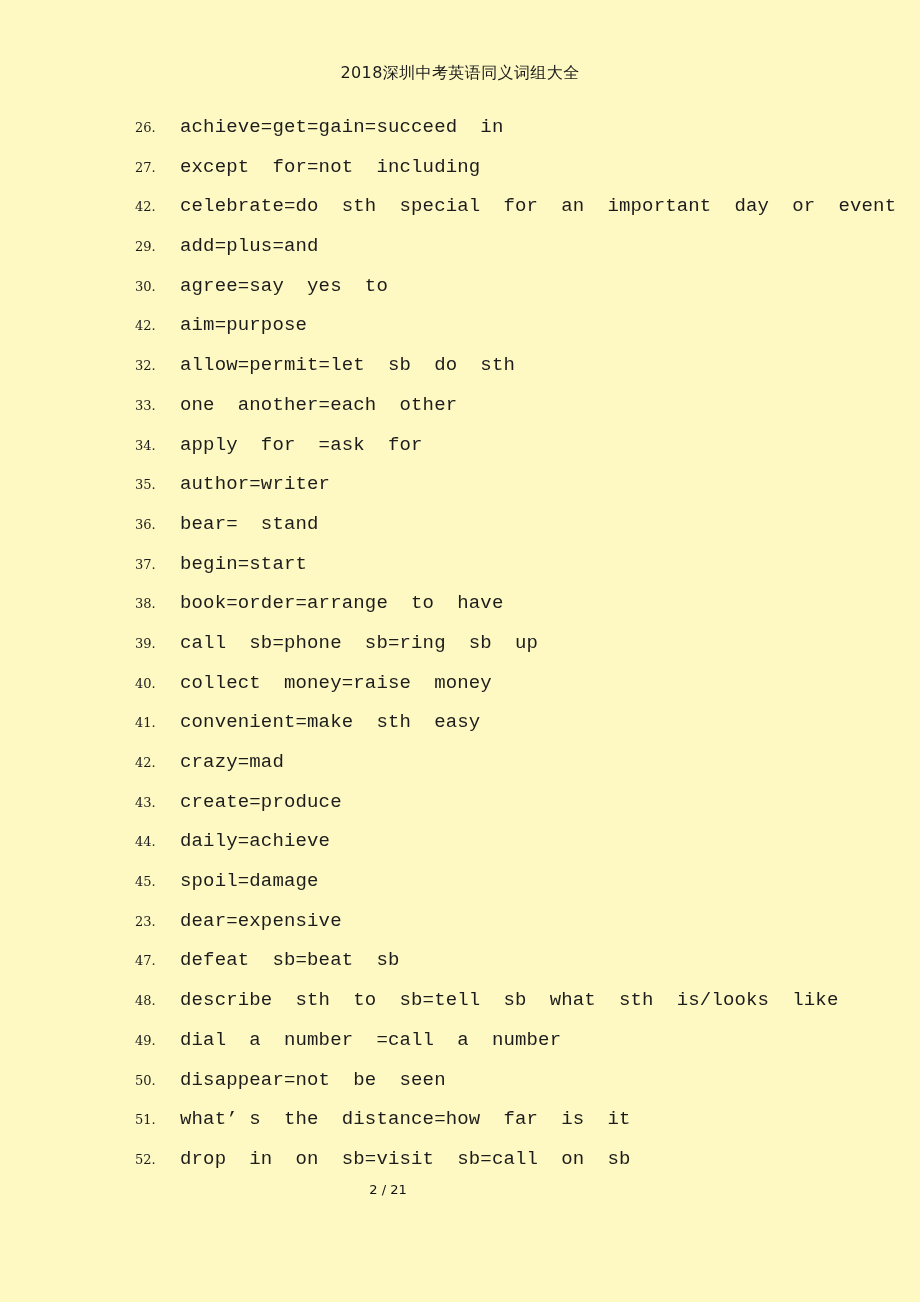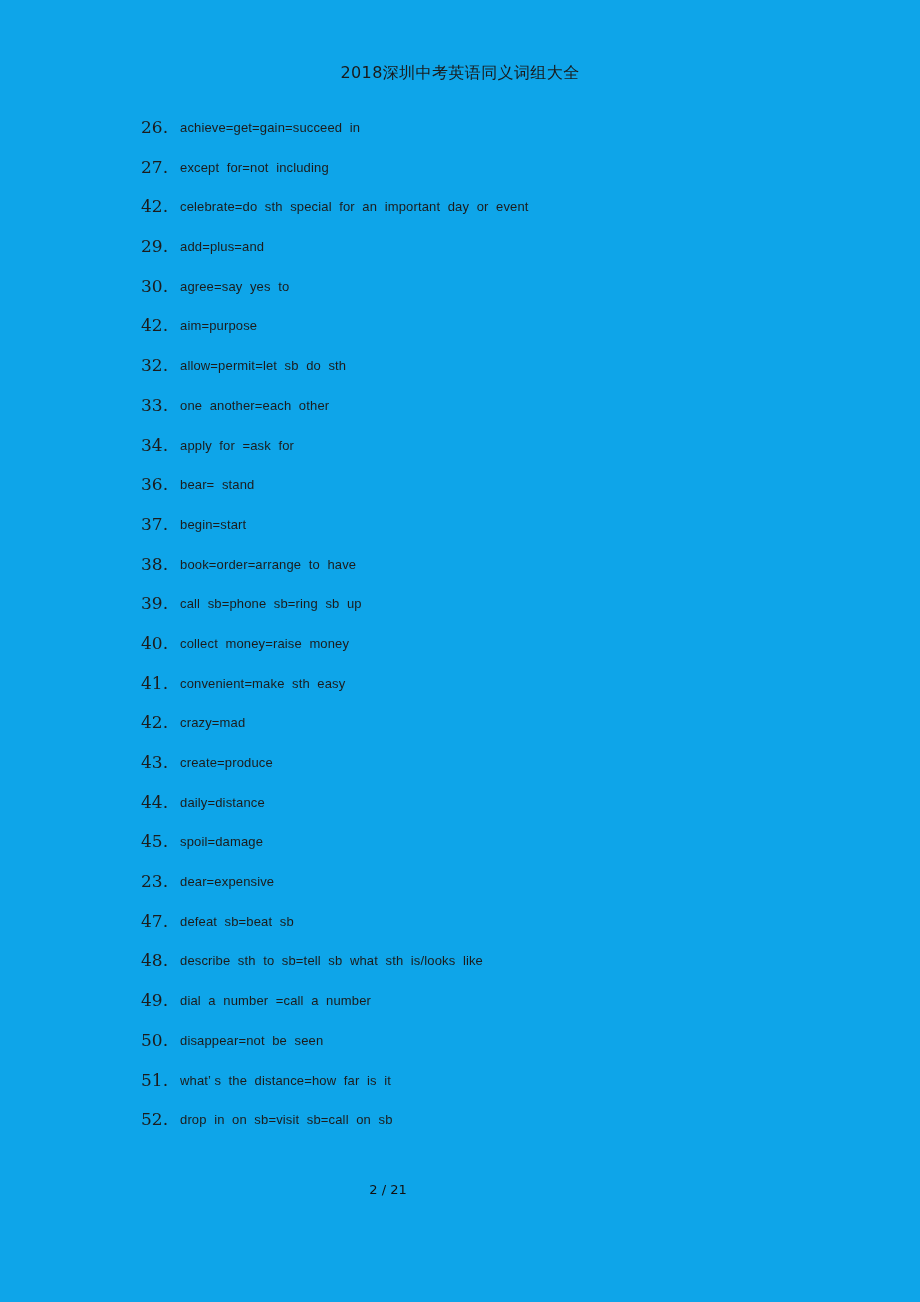--- a/index.html
+++ b/index.html
@@ -15,21 +15,21 @@
     color: #000000;
     overflow: hidden;
   }
 
   .page {
     position: absolute;
     left: 0;
     top: 0;
     width: 920px;
     height: 1302px;
-    background: #0ea5e9;
+    background: #fef9c3;
   }
 
   
   .doc-title {
     position: absolute;
     left: 0;
     top: 62px;
     width: 920px;
     text-align: center;
     font-family: "DejaVu Sans", "Liberation Sans", sans-serif;
@@ -53,35 +53,35 @@
     height: 39.7px;
     line-height: 39.7px;
     white-space: nowrap;
     font-family: "DejaVu Serif", "Liberation Serif", serif;
     font-size: 14.5px;
     color: #1c1c1c;
   }
 
   .entry-num {
     position: absolute;
-    left: 141px;
+    left: 135px;
     top: 0;
     width: 34px;
     text-align: left;
     font-family: "DejaVu Serif", "Liberation Serif", serif;
-    font-size: 17px;
+    font-size: 13px;
     color: #1c1c1c;
   }
 
   .entry-text {
     position: absolute;
     left: 180px;
     top: 0;
-    font-family: Liberation Sans, sans-serif;
-    font-size: 13px;
+    font-family: Liberation Mono, monospace;
+    font-size: 19px;
     letter-spacing: 0.15px;
     color: #1c1c1c;
     white-space: pre;
   }
 
   
   .page-footer {
     position: absolute;
     left: 0;
     top: 1182px;
@@ -131,20 +131,24 @@
       </div>
       <div class="entry">
         <span class="entry-num">33.</span>
         <span class="entry-text">one  another=each  other</span>
       </div>
       <div class="entry">
         <span class="entry-num">34.</span>
         <span class="entry-text">apply  for  =ask  for</span>
       </div>
       <div class="entry">
+        <span class="entry-num">35.</span>
+        <span class="entry-text">author=writer</span>
+      </div>
+      <div class="entry">
         <span class="entry-num">36.</span>
         <span class="entry-text">bear=  stand</span>
       </div>
       <div class="entry">
         <span class="entry-num">37.</span>
         <span class="entry-text">begin=start</span>
       </div>
       <div class="entry">
         <span class="entry-num">38.</span>
         <span class="entry-text">book=order=arrange  to  have</span>
@@ -164,21 +168,21 @@
       <div class="entry">
         <span class="entry-num">42.</span>
         <span class="entry-text">crazy=mad</span>
       </div>
       <div class="entry">
         <span class="entry-num">43.</span>
         <span class="entry-text">create=produce</span>
       </div>
       <div class="entry">
         <span class="entry-num">44.</span>
-        <span class="entry-text">daily=distance</span>
+        <span class="entry-text">daily=achieve</span>
       </div>
       <div class="entry">
         <span class="entry-num">45.</span>
         <span class="entry-text">spoil=damage</span>
       </div>
       <div class="entry">
         <span class="entry-num">23.</span>
         <span class="entry-text">dear=expensive</span>
       </div>
       <div class="entry">

